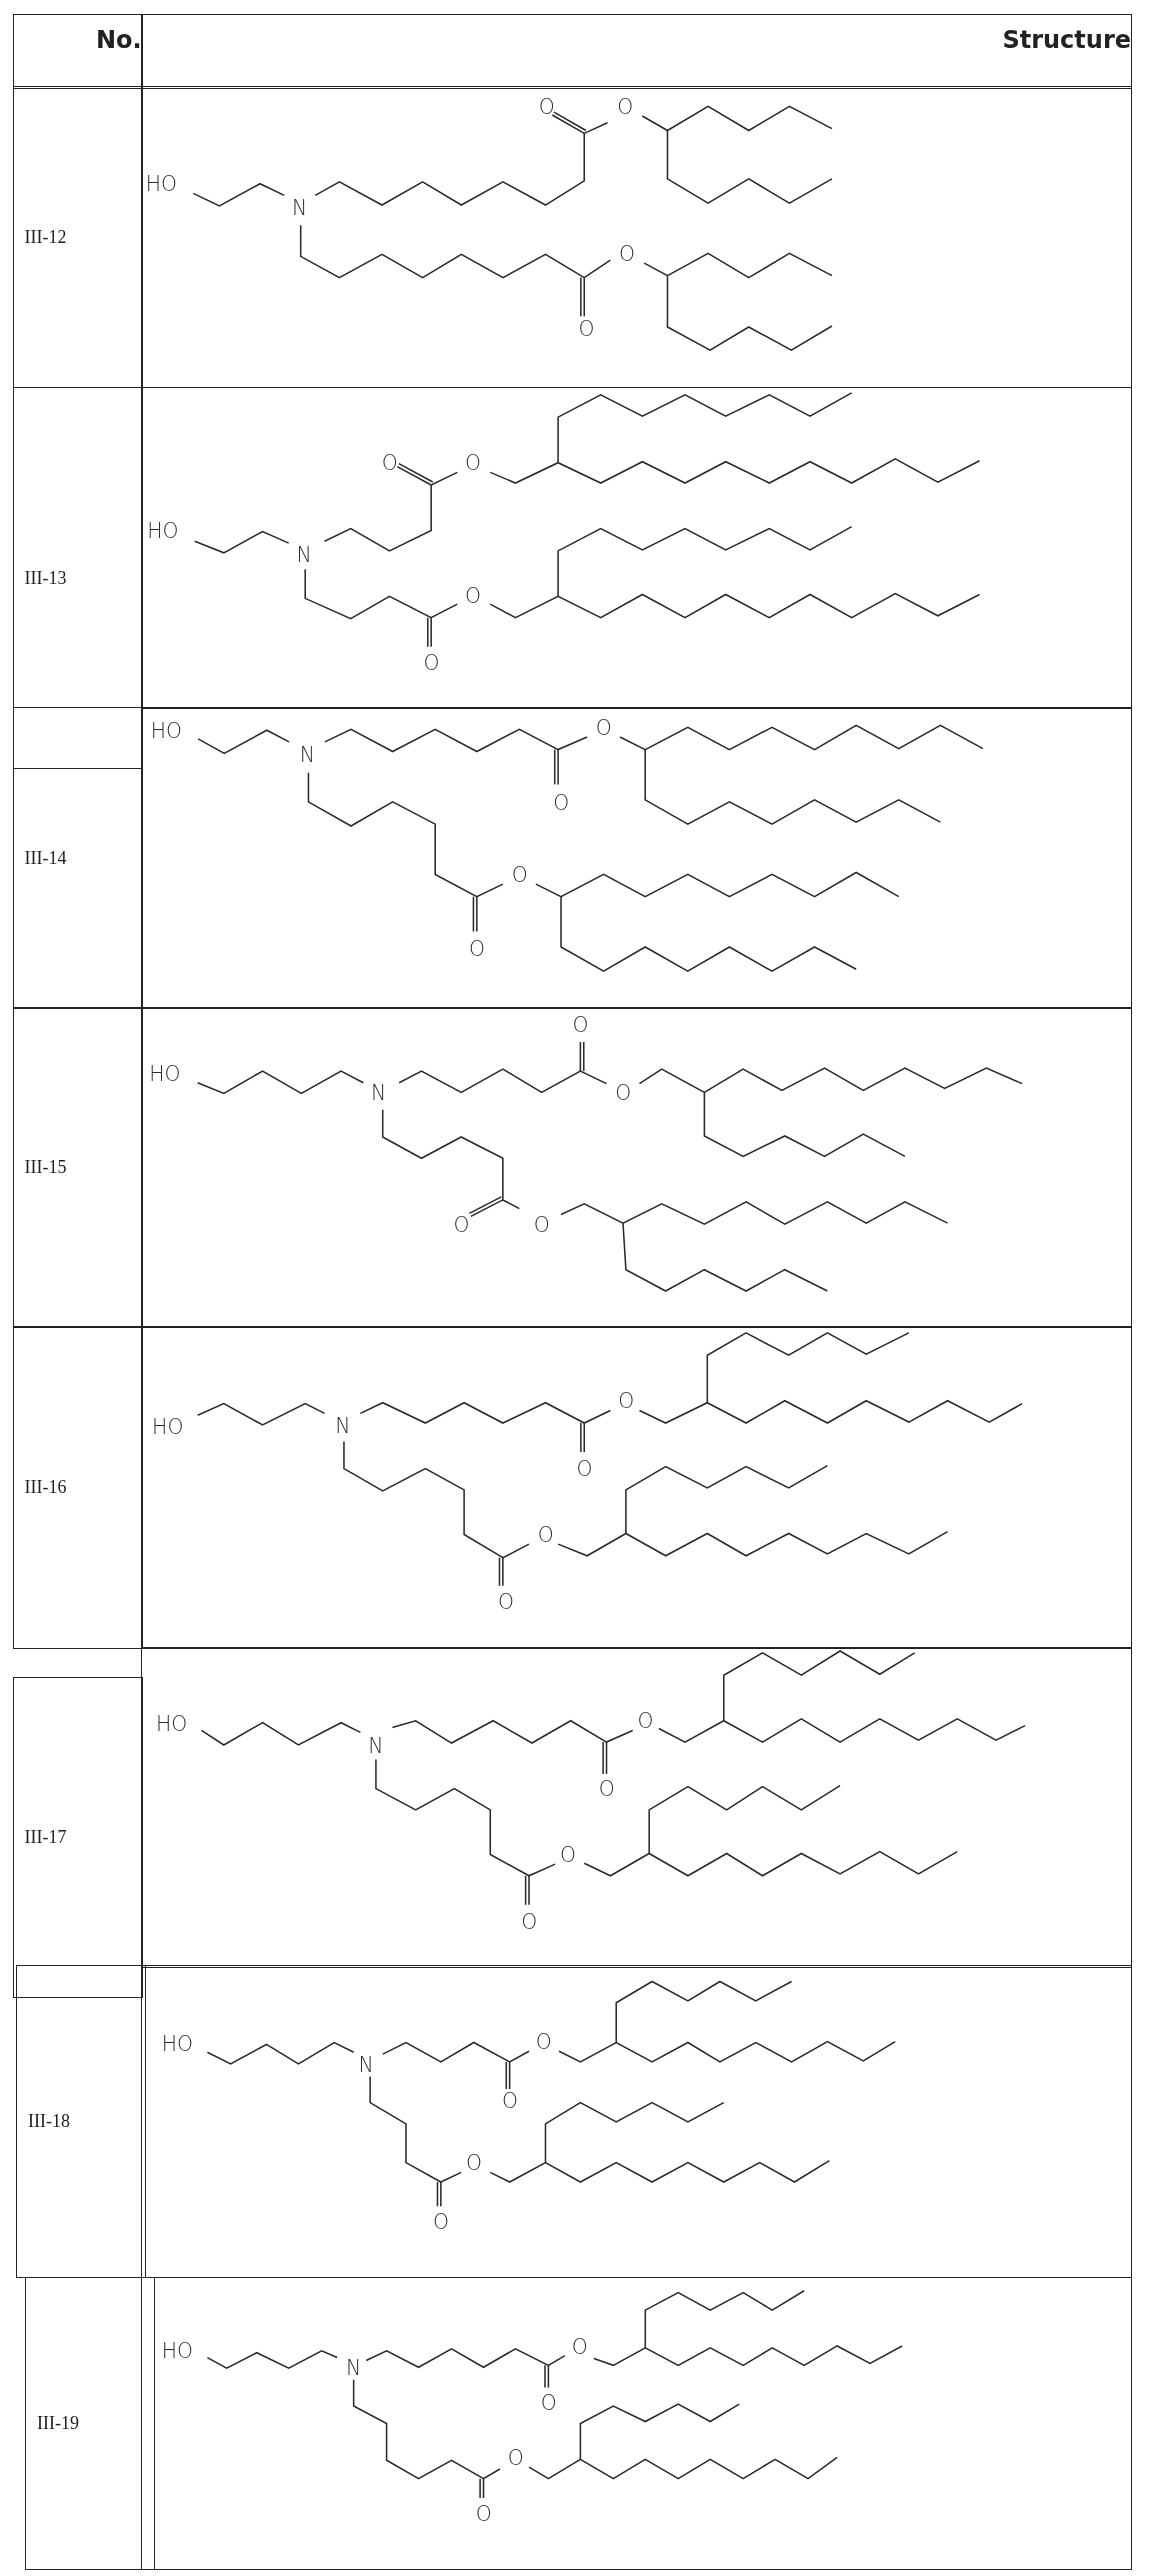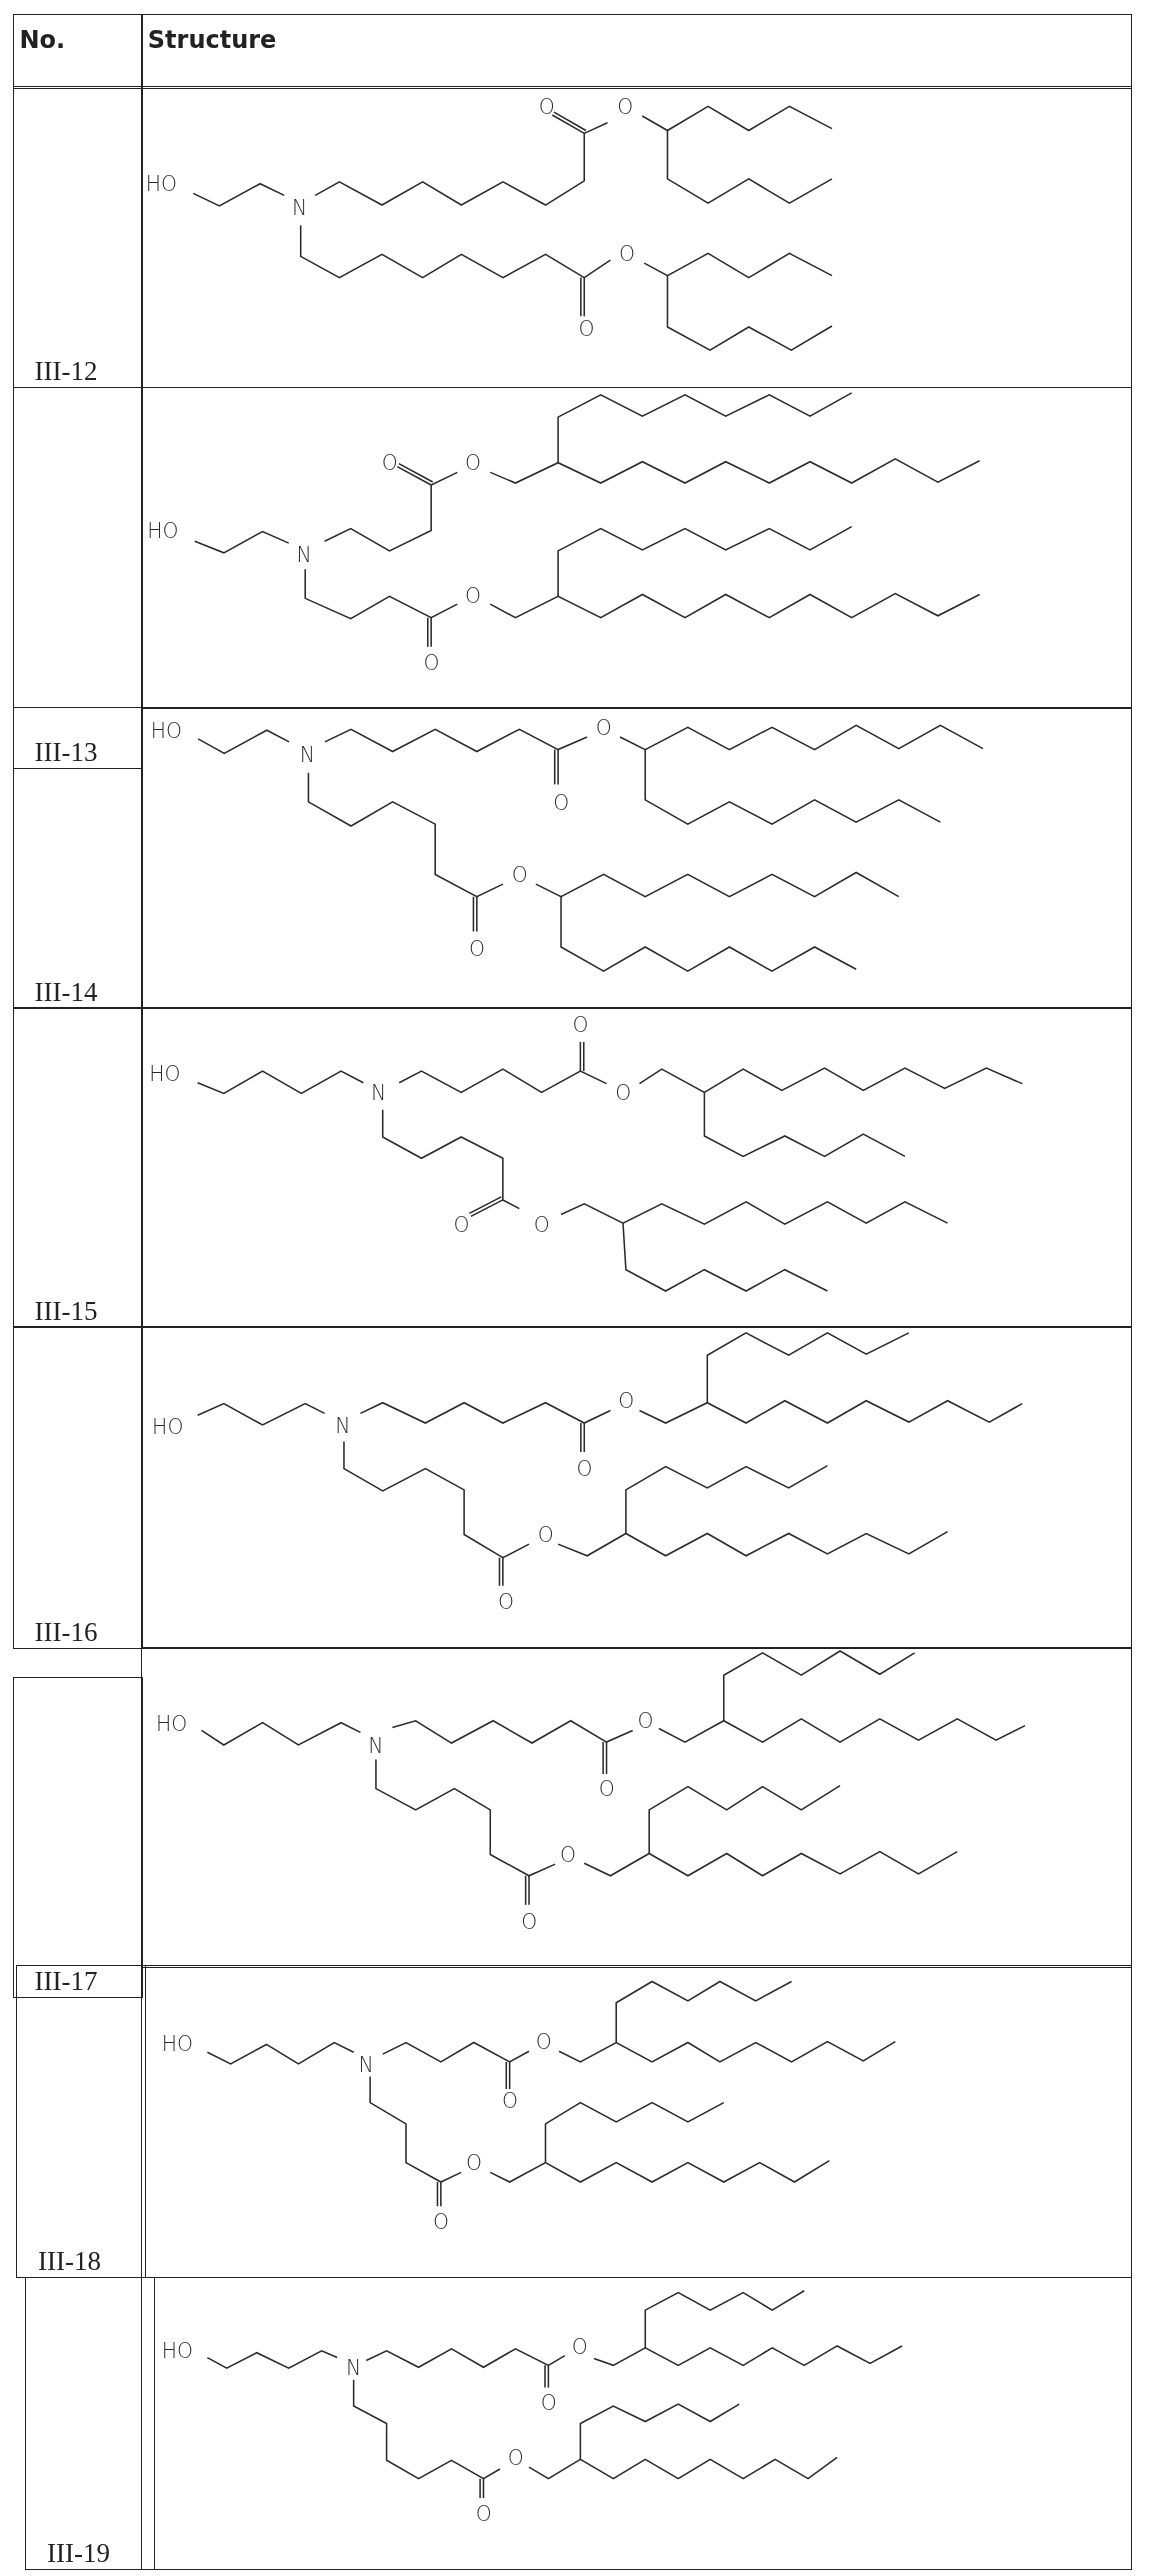--- a/index.html
+++ b/index.html
@@ -1,20 +1,20 @@
 <!DOCTYPE html>
 <html><head>
 <meta charset="utf-8">
 <style>
   html, body { margin:0; padding:0; background:#ffffff; }
   body { width:1153px; height:2576px; position:relative; overflow:hidden; font-family:"DejaVu Sans", sans-serif; color:#1a1a1a; }
   #table { position:absolute; left:0; top:0; width:1153px; height:2576px; }
   .cell { position:absolute; box-sizing:border-box; border:1.9px solid #222; }
-  .hdr { font-family:"DejaVu Sans", sans-serif; font-weight:bold; font-size:24px; color:#222; padding:11.6px 0 0 5.8px; }
-  .rowlabel { font-family:"Liberation Serif", serif; font-size:27px; color:#222; display:flex; align-items:flex-end; padding-left:21px; }
+  .hdr { font-family:"DejaVu Sans", sans-serif; font-weight:bold; font-size:24px; color:#222; padding:11.6px 0 0 5.8px;text-align:right; }
+  .rowlabel { font-family:"Liberation Serif", serif; font-size:18px; color:#222; display:flex; align-items:center; padding-left:11px; }
   svg.mol { position:absolute; left:0; overflow:visible; pointer-events:none; }
   svg.mol polyline, svg.mol line { fill:none; stroke:#2a2a2a; stroke-width:1.6; stroke-linejoin:miter; }
   svg.mol text { font-family:"DejaVu Sans", sans-serif; font-size:21px; fill:#2a2a2a; font-weight:300; }
 </style>
 </head>
 <body>
 
 <div id="table">
 
   <div class="cell hdr" style="left:12.6px; top:13.6px; width:130px; height:75px;"><span>No.</span></div>

